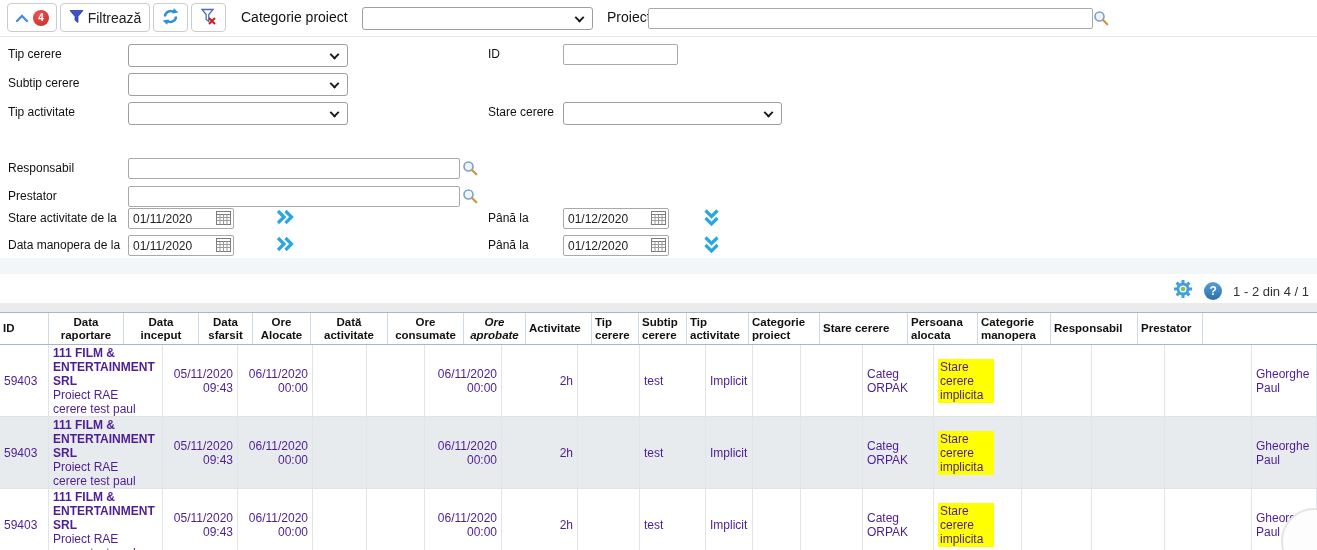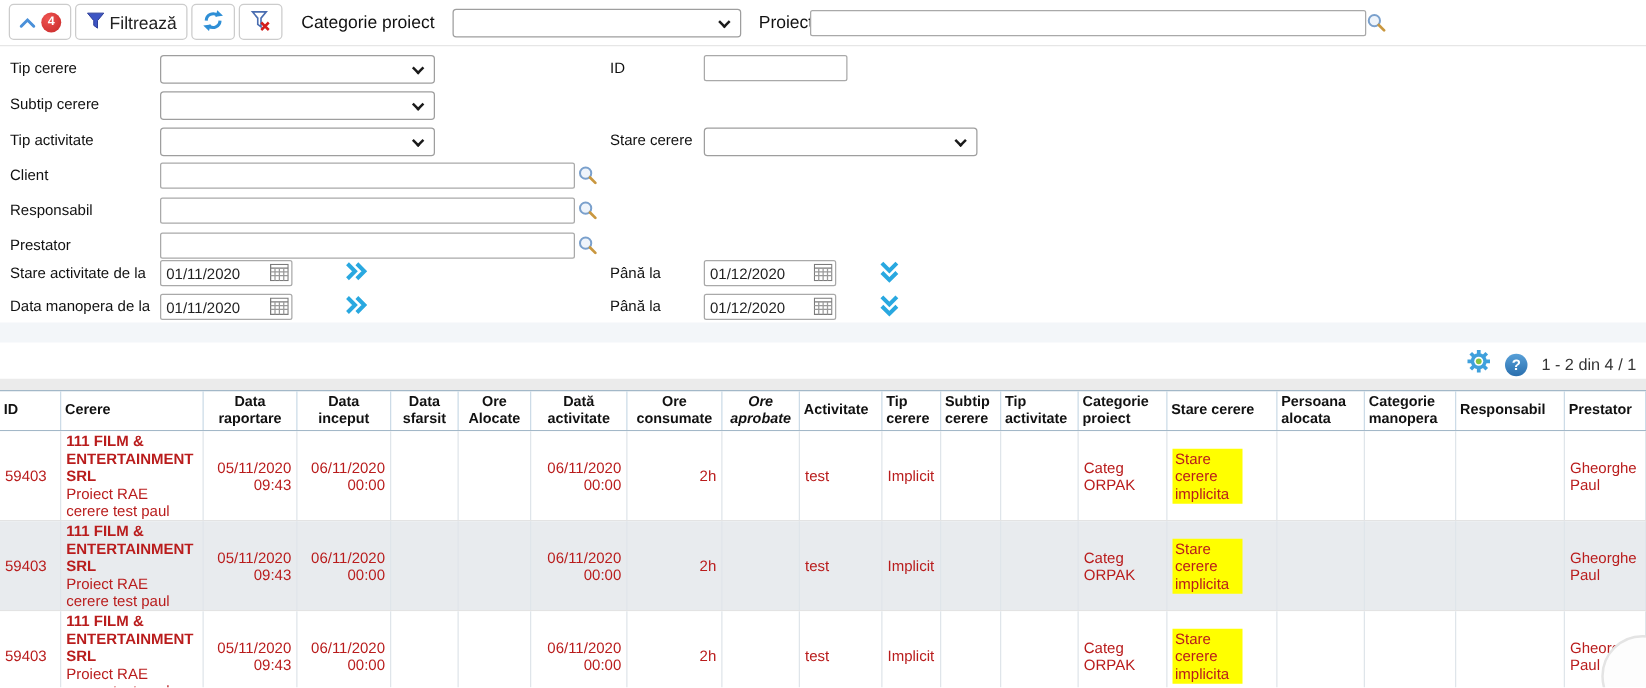--- a/index.html
+++ b/index.html
@@ -44,21 +44,21 @@
   .helpbtn { width: 18px; height: 18px; border-radius: 50%; background: linear-gradient(#58a0d8, #2a6fae); color: #fff; font-weight: bold; font-size: 12px; display: flex; align-items: center; justify-content: center; cursor: pointer; }
   .pagetext { font-size: 13px; color: #333; }
   
   .grid { position: absolute; top: 303px; left: 0; width: 1317px; }
   .grid-strip { height: 9px; background: #ebebeb; }
   .thead { display: flex; width: 1317px; height: 33px; background: #fff; border-top: 1px solid #a3b8c8; border-bottom: 1px solid #a3b8c8; }
   .th { height: 100%; border-right: 1px solid #ccdbe7; font-weight: bold; font-size: 11.5px; line-height: 13px; color: #111; padding: 2px 3px; display: flex; align-items: center; overflow: hidden; cursor: pointer; }
   .th.r { justify-content: flex-end; text-align: center; }
   .tr { display: flex; width: 1317px; height: 72px; background: #fff; border-bottom: 1px solid #e3e3e3; }
   .tr.alt { background: #e8ebee; }
-  .td { height: 100%; border-right: 1px solid #dfe5ea; padding: 2px 4px; font-size: 12px; line-height: 14px; color: #b91c1c; display: flex; flex-direction: column; justify-content: center; overflow: hidden; }
+  .td { height: 100%; border-right: 1px solid #dfe5ea; padding: 2px 4px; font-size: 12px; line-height: 14px; color: #4c1d95; display: flex; flex-direction: column; justify-content: center; overflow: hidden; }
   .td.r { align-items: flex-end; text-align: right; }
   .td > span { display: block; }
   .td > span.b { font-weight: bold; }
   .td > span.hl { display: inline-block; background: #ffff00; padding: 1px 2px; max-width: 56px; }
   .corner-circle { position: absolute; right: -30px; bottom: -24px; width: 66px; height: 66px; border-radius: 50%; border: 2px solid #e4e4e4; background: #fdfdfd; }
 </style>
 </head>
 <body>
 
 <div class="app">
@@ -132,30 +132,20 @@
     <span class="flabel">Tip activitate</span>
     <div class="fsel" style="left:128px;top:0;width:220px;">
         <span class="caret"></span>
       </div>
     <span class="flabel2" style="left:488px;">Stare cerere</span>
     <div class="fsel" style="left:563px;top:0;width:219px;">
         <span class="caret"></span>
       </div>
   </div>
 
-  <div class="frow" style="top:130px;">
-    <span class="flabel">Client</span>
-    <input class="tinput" style="left: 128px; top: 0px; width: 332px;" value="">
-    <span class="micon" style="left:462px;top:2px;">
-      <svg width="16" height="16" viewBox="0 0 16 16">
-          <circle cx="6.5" cy="6.5" r="4.5" fill="#eef4fb" stroke="#7aa0cc" stroke-width="1.6"></circle>
-          <line x1="10" y1="10" x2="14.3" y2="14.3" stroke="#c9973f" stroke-width="2.2" stroke-linecap="round"></line>
-        </svg>
-    </span>
-  </div>
 
   <div class="frow" style="top:158px;">
     <span class="flabel">Responsabil</span>
     <input class="tinput" style="left: 128px; top: 0px; width: 332px;" value="">
     <span class="micon" style="left:462px;top:2px;">
       <svg width="16" height="16" viewBox="0 0 16 16">
           <circle cx="6.5" cy="6.5" r="4.5" fill="#eef4fb" stroke="#7aa0cc" stroke-width="1.6"></circle>
           <line x1="10" y1="10" x2="14.3" y2="14.3" stroke="#c9973f" stroke-width="2.2" stroke-linecap="round"></line>
         </svg>
     </span>
@@ -287,21 +277,20 @@
       </svg>
     </span>
     <span class="helpbtn">?</span>
     <span class="pagetext">1 - 2 din 4 / 1</span>
   </div>
 
   <div class="grid">
     <div class="grid-strip"></div>
     <div class="thead">
         <div class="th" style="width: 49px;">ID</div>
-        <div class="th" style="width: 114px;">Cerere</div>
         <div class="th r" style="width: 75px;">Data raportare</div>
         <div class="th r" style="width: 75px;">Data inceput</div>
         <div class="th r" style="width: 54px;">Data sfarsit</div>
         <div class="th r" style="width: 58px;">Ore Alocate</div>
         <div class="th r" style="width: 77px;">Dată activitate</div>
         <div class="th r" style="width: 76px;">Ore consumate</div>
         <div class="th r" style="width: 62px; font-style: italic;">Ore aprobate</div>
         <div class="th" style="width: 66px;">Activitate</div>
         <div class="th" style="width: 47px;">Tip cerere</div>
         <div class="th" style="width: 48px;">Subtip cerere</div>

